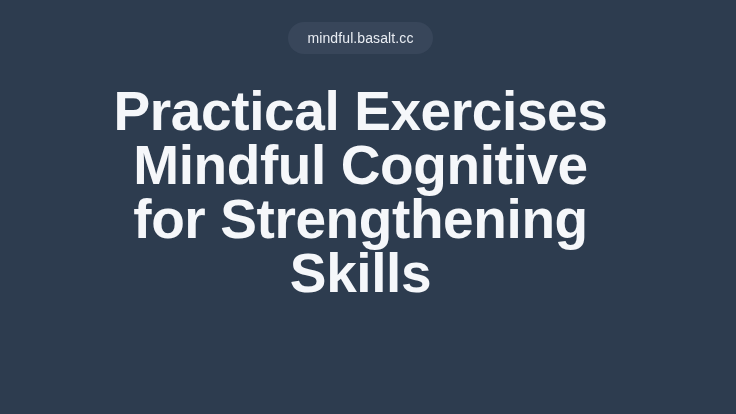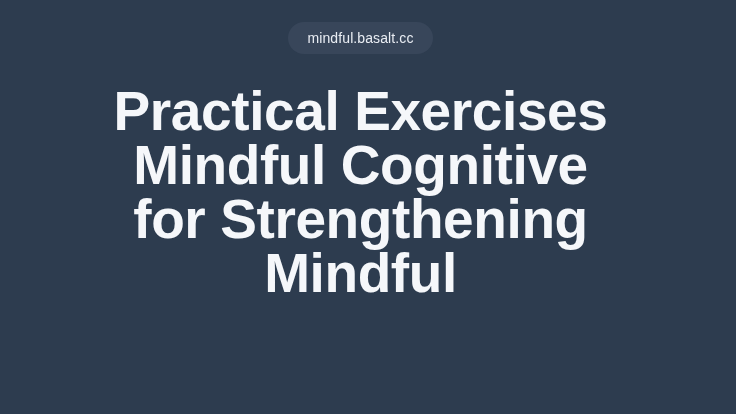--- a/index.html
+++ b/index.html
@@ -72,16 +72,16 @@
 <div class="slide">
 
   <div class="badge">
     <span class="badge-label">mindful.basalt.cc</span>
   </div>
 
   <h1 class="headline">
     <span class="headline-line">Practical Exercises</span>
     <span class="headline-line">Mindful Cognitive</span>
     <span class="headline-line">for Strengthening</span>
-    <span class="headline-line">Mindful</span>
+    <span class="headline-line">Skills</span>
   </h1>
 
 </div>
 
 </body></html>

